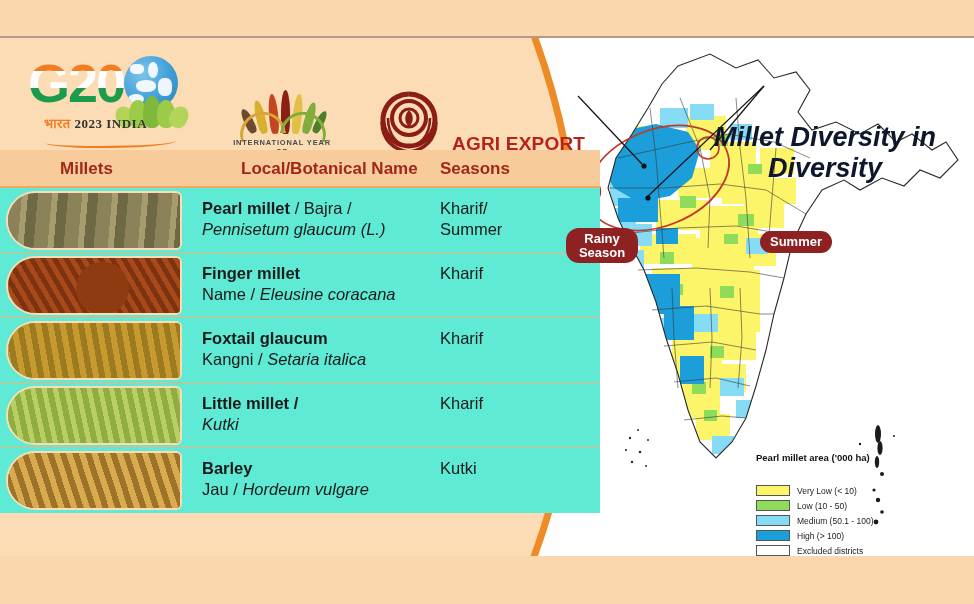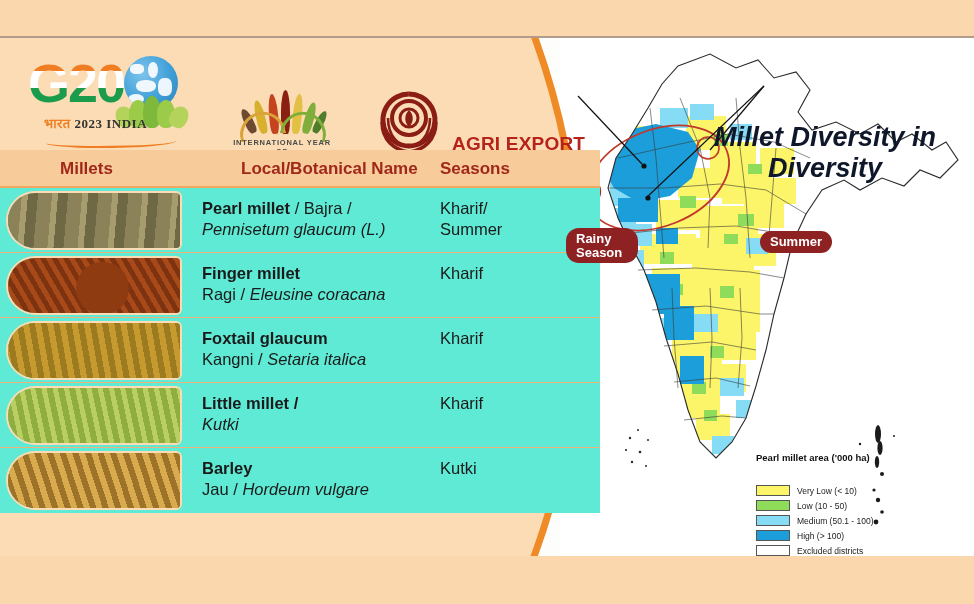--- a/index.html
+++ b/index.html
@@ -104,21 +104,21 @@
       repeating-linear-gradient(72deg,#d9ab4e 0 6px,#9d7329 6px 12px),
       linear-gradient(180deg,#e8c87c 0%, #8d6522 100%); }
 
   
   #maparea { position:absolute; left:560px; top:0; width:414px; height:518px; z-index:3;
              background:#ffffff; }
   #maptitle { position:absolute; left:690px; top:84px; width:270px; z-index:8;
               font-size:27px; font-style:italic; font-weight:bold; color:#0f172a;
               text-align:center; line-height:1.15; }
   .callout { position:absolute; z-index:14; background:#8e2222; color:#fff; font-weight:bold;
-             border-radius:13px; text-align:left; font-size:13px; line-height:1.05;
+             border-radius:13px; text-align:center; font-size:13px; line-height:1.05;
              padding:4px 10px; }
   #callout-rainy { left:566px; top:190px; width:72px; }
   #callout-summer{ left:760px; top:193px; }
   #legend { position:absolute; left:756px; top:414px; width:150px; z-index:12; }
   #legend .ltitle { font-size:9.5px; font-weight:bold; color:#111; margin-bottom:20px; }
   #legend .ltitle i { font-style:normal; font-weight:bold; }
   #legend .lrow { display:flex; align-items:center; height:15px; }
   #legend .sw { width:34px; height:11px; border:.6px solid #555; margin-right:7px; flex:none;}
   #legend .ltxt { font-size:8.5px; color:#222; }
 </style>
@@ -404,21 +404,21 @@
       </div>
       <div class="cseason">Kharif/<br>Summer</div>
     </div>
 
     <div class="trow">
       <div class="thumb">
           <div class="ph ph-finger"></div>
         </div>
       <div class="cname">
         <b>Finger millet</b><br>
-        <span>Ragi</span><span> / </span><i>Eleusine coracana</i>
+        <span>Name</span><span> / </span><i>Eleusine coracana</i>
       </div>
       <div class="cseason">Kharif</div>
     </div>
 
     <div class="trow">
       <div class="thumb">
           <div class="ph ph-foxtail"></div>
         </div>
       <div class="cname">
         <b>Foxtail glaucum</b><br>

